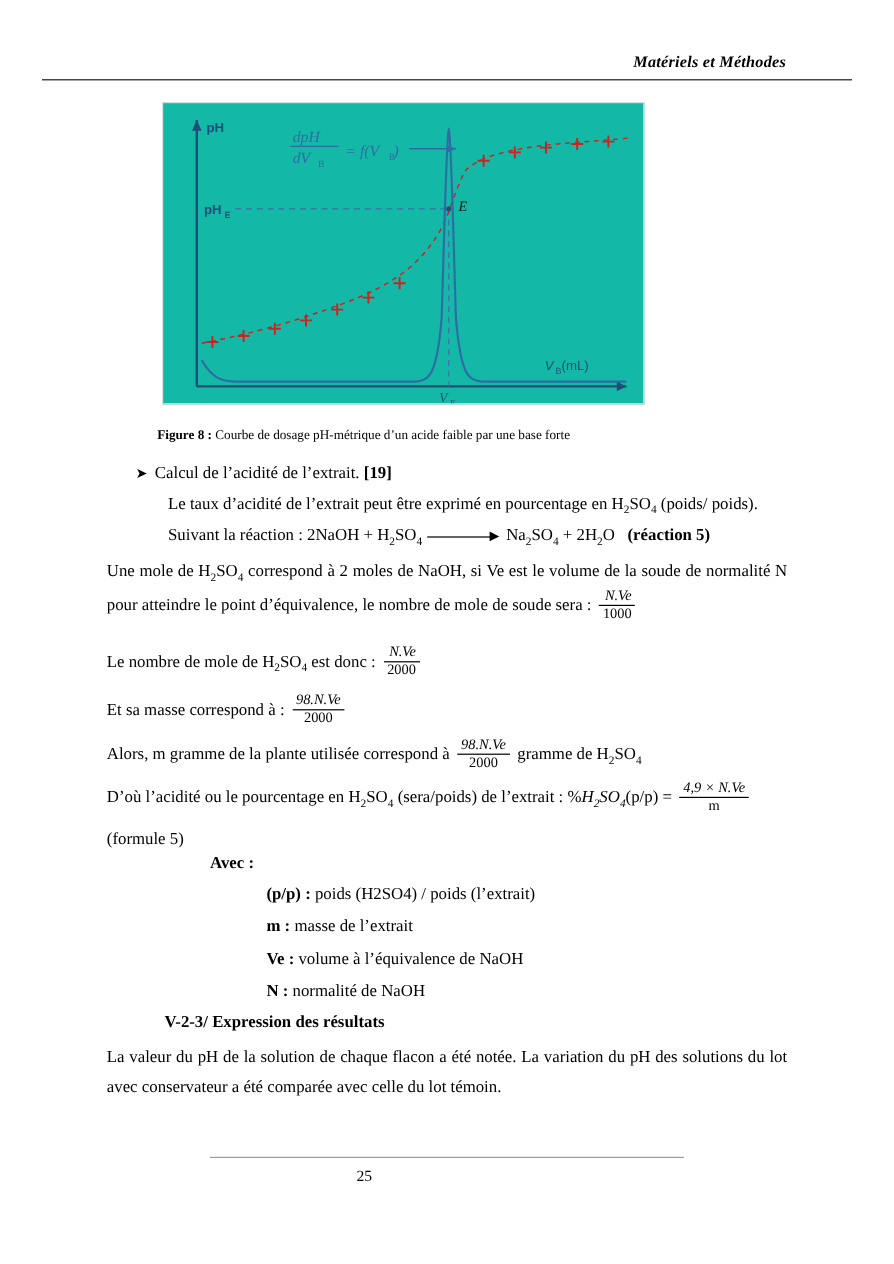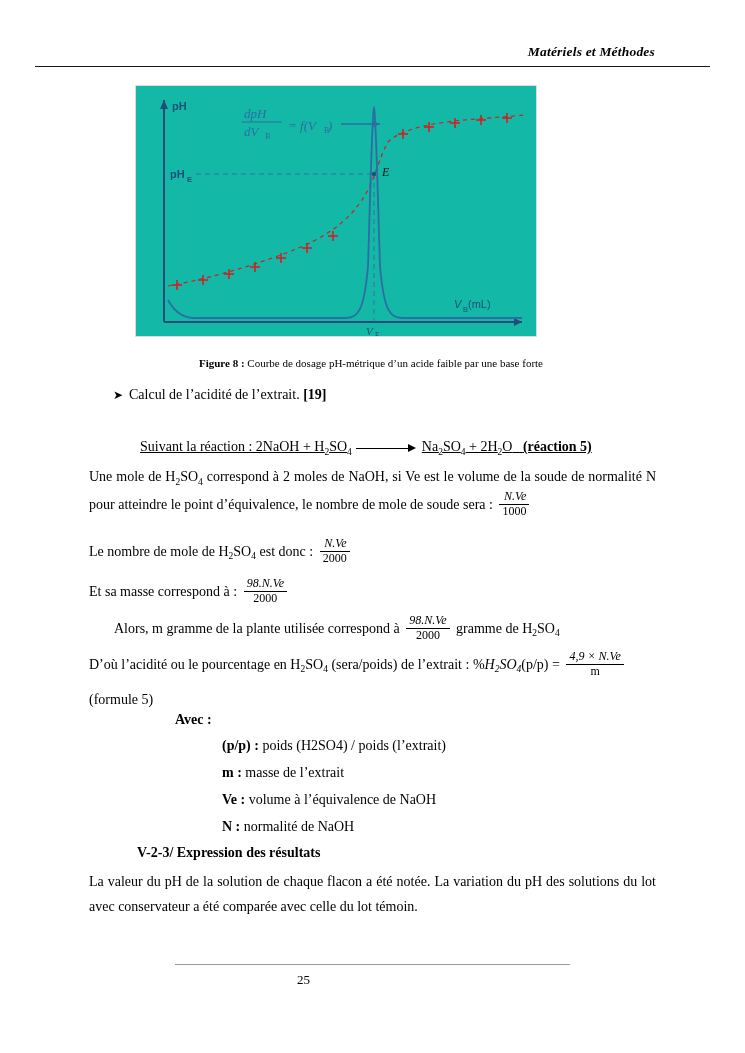--- a/index.html
+++ b/index.html
@@ -48,21 +48,20 @@
     height: 250px;
     background: #14b8a6;
     border: 1px solid #dcdcdc;
   }
   .figure-wrap svg { display: block; }
   .figure-caption {
     position: absolute;
     left: 131px;
     top: 357px;
     width: 480px;
-    text-align: center;
     font-size: 11px;
   }
   .figure-caption b { font-weight: bold; }
   
   .bullet-line {
     position: absolute;
     left: 113px;
     top: 387px;
     font-size: 14px;
   }
@@ -76,21 +75,20 @@
     position: absolute;
     left: 140px;
     top: 413px;
     font-size: 14px;
   }
   .p2 {
     position: absolute;
     left: 140px;
     top: 439px;
     font-size: 14px;
-    text-decoration: underline;
   }
   .arrow-react {
     display: inline-block;
     position: relative;
     width: 62px;
     height: 10px;
     vertical-align: middle;
     margin: 0 4px;
   }
   .arrow-react::before {
@@ -112,21 +110,21 @@
   }
   .just {
     position: absolute;
     font-size: 14px;
     line-height: 1.85;
     text-align: justify;
   }
   .blk-1 { left: 89px; top: 464px; width: 567px; }
   .blk-2 { left: 89px; top: 538px; width: 567px; }
   .blk-3 { left: 89px; top: 578px; width: 567px; }
-  .blk-4 { left: 89px; top: 615px; width: 567px; margin-left: 25px; }
+  .blk-4 { left: 89px; top: 615px; width: 567px; }
   .blk-5 { left: 89px; top: 651px; width: 567px; }
   .blk-6 { left: 89px; top: 687px; width: 567px; font-weight: normal; }
   .avec {
     position: absolute;
     left: 175px;
     top: 712px;
     font-size: 14px;
     font-weight: bold;
   }
   .defs {
@@ -292,20 +290,23 @@
 
   <div class="figure-caption">
     <b>Figure 8 :</b><span> Courbe de dosage pH-métrique d’un acide faible par une base forte</span>
   </div>
 
   <div class="bullet-line">
     <span class="bullet-glyph">➤</span><span>Calcul de l’acidité de l’extrait.</span>
     <b>[19]</b>
   </div>
 
+  <div class="p1">
+    <span>Le taux d’acidité de l’extrait peut être exprimé en pourcentage en H</span><sub>2</sub><span>SO</span><sub>4</sub><span> (poids/ poids).</span>
+  </div>
 
   <div class="p2">
     <span>Suivant la réaction : 2NaOH + H</span><sub>2</sub><span>SO</span><sub>4</sub><span class="arrow-react"></span><span>Na</span><sub>2</sub><span>SO</span><sub>4</sub><span> + 2H</span><sub>2</sub><span>O</span>
     &nbsp;&nbsp;<b>(réaction 5)</b>
   </div>
 
   <div class="just blk-1">
     <span>Une mole de H</span><sub>2</sub><span>SO</span><sub>4</sub><span> correspond à 2 moles de NaOH, si Ve est le volume de la soude de normalité N pour atteindre le point d’équivalence, le nombre de mole de soude sera :</span>
     <span class="frac">
       <span class="num it">N.Ve</span>

